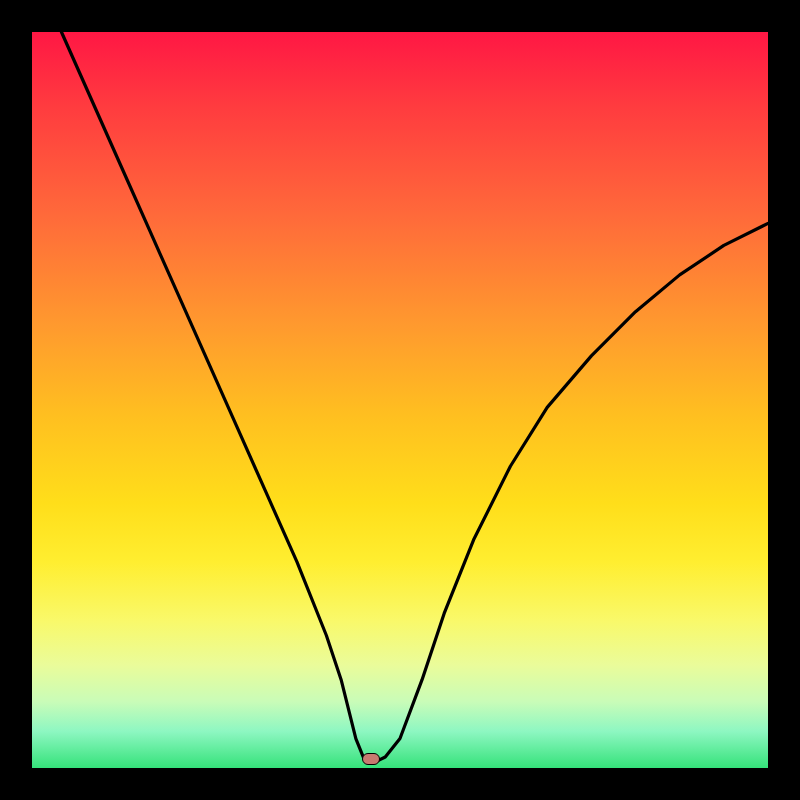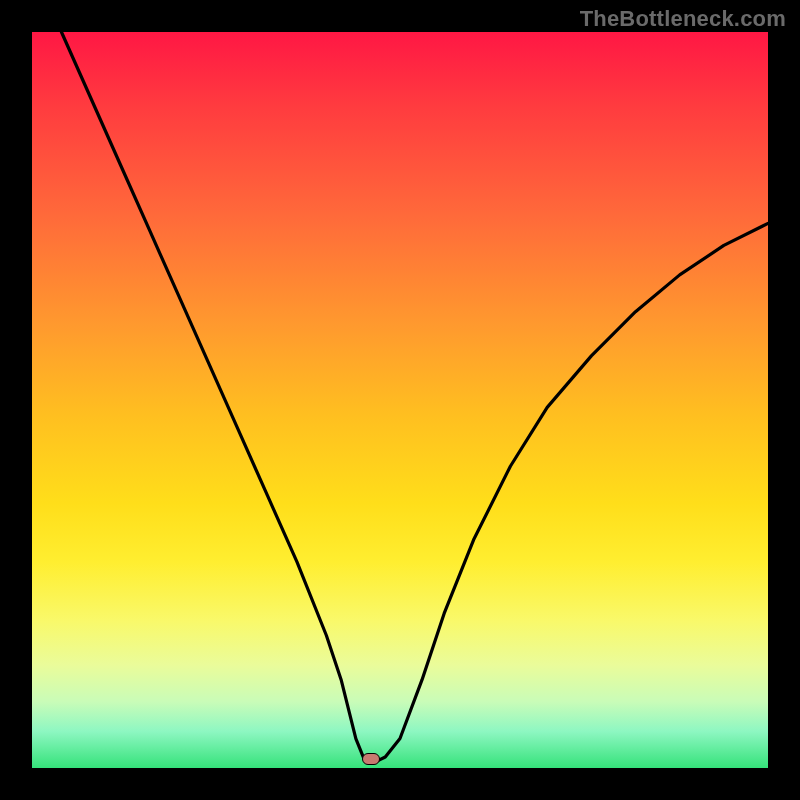--- a/index.html
+++ b/index.html
@@ -56,20 +56,19 @@
     border-radius: 6px;
     background: #c77a70;
     border: 1px solid #000;
     transform: translate(-50%, -50%);
   }
 </style>
 </head>
 <body>
 
 <div class="frame">
-  <div class="watermark">TheBottleneck.com</div>
   <div class="plot-area">
     <svg viewBox="0 0 736 736" preserveAspectRatio="none">
       <path id="curve-path" fill="none" stroke="#000" stroke-width="3.2" stroke-linejoin="round" stroke-linecap="round" d="M29.44 0.00 L58.88 66.24 L88.32 132.48 L117.76 198.72 L147.20 264.96 L176.64 331.20 L206.08 397.44 L235.52 463.68 L264.96 529.92 L294.40 603.52 L309.12 647.68 L316.48 677.12 L323.84 706.56 L331.20 724.96 L338.56 728.64 L345.92 728.64 L353.28 724.96 L368.00 706.56 L390.08 647.68 L412.16 581.44 L441.60 507.84 L478.40 434.24 L515.20 375.36 L559.36 323.84 L603.52 279.68 L647.68 242.88 L691.84 213.44 L736.00 191.36"></path>
     </svg>
     <div class="marker" id="min-marker" style="left: 338.56px; top: 727.168px;"></div>
   </div>
 </div>
 
 </body></html>

